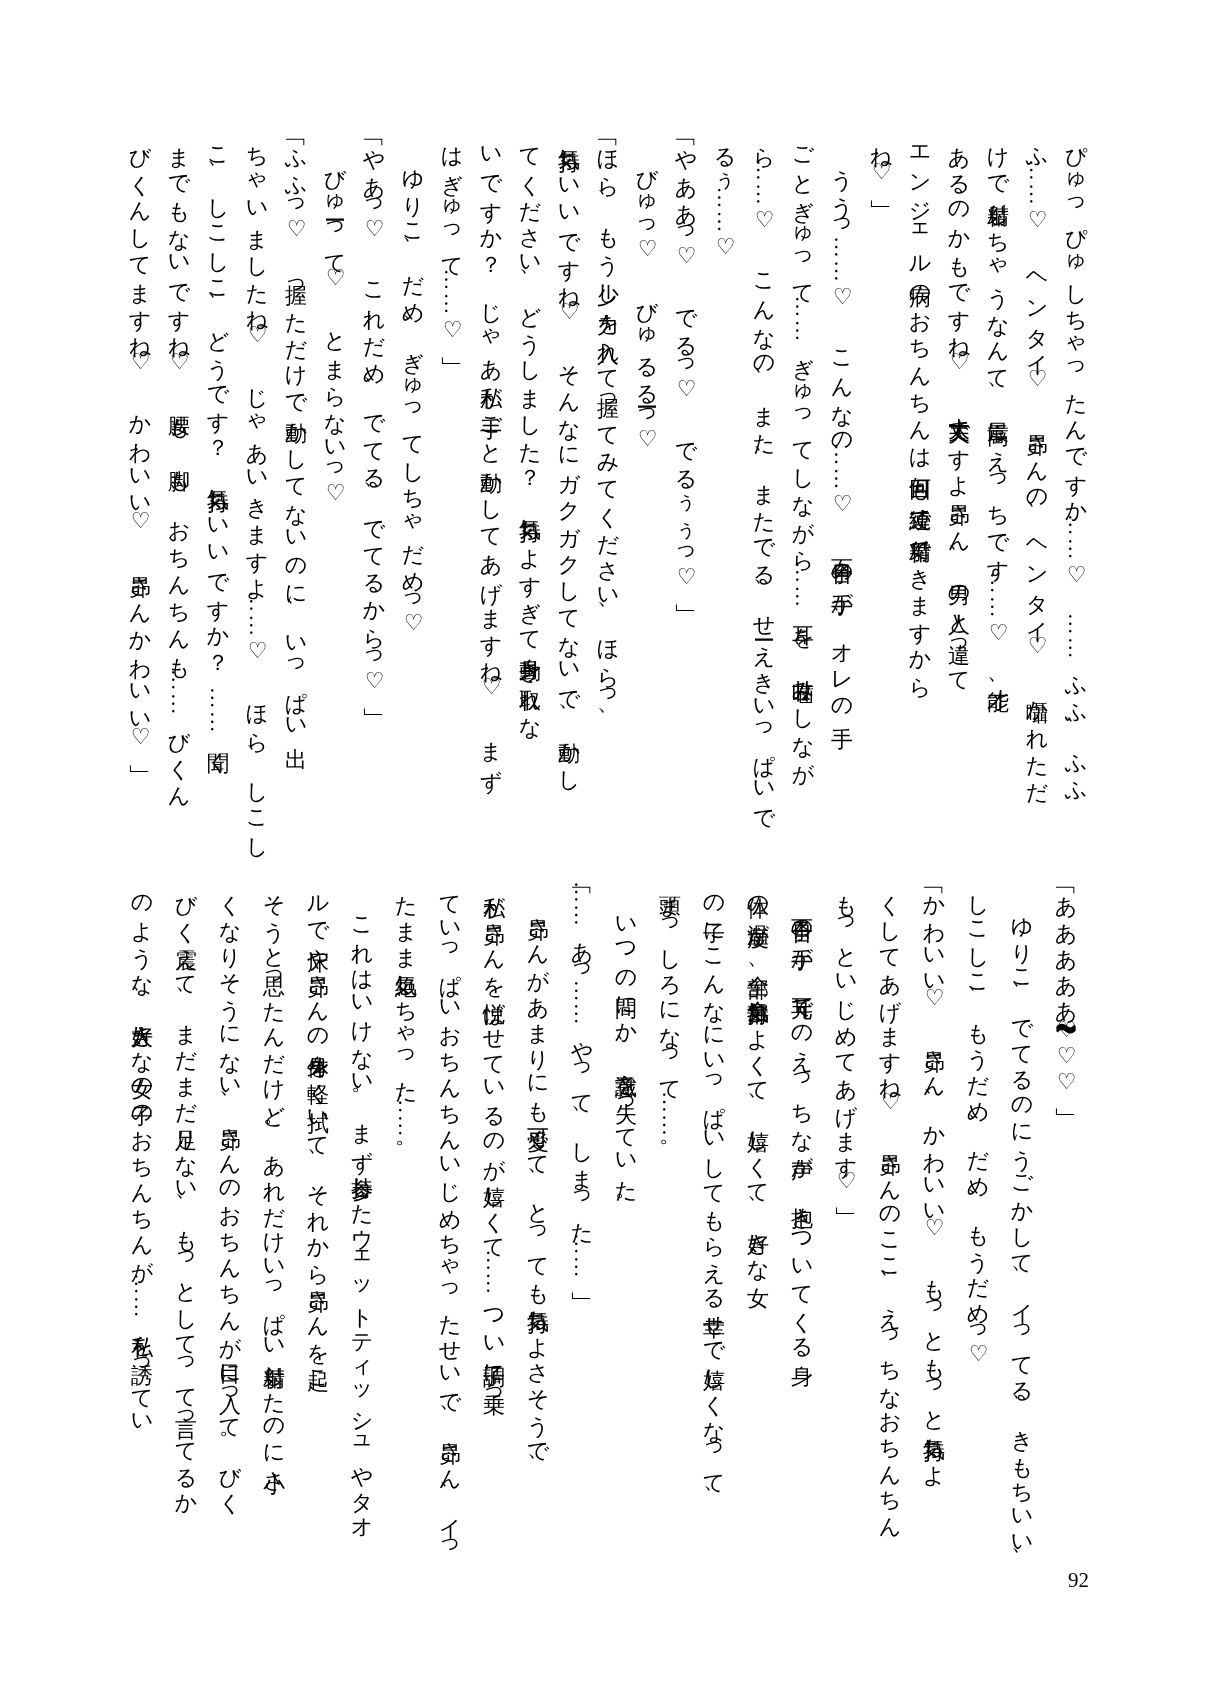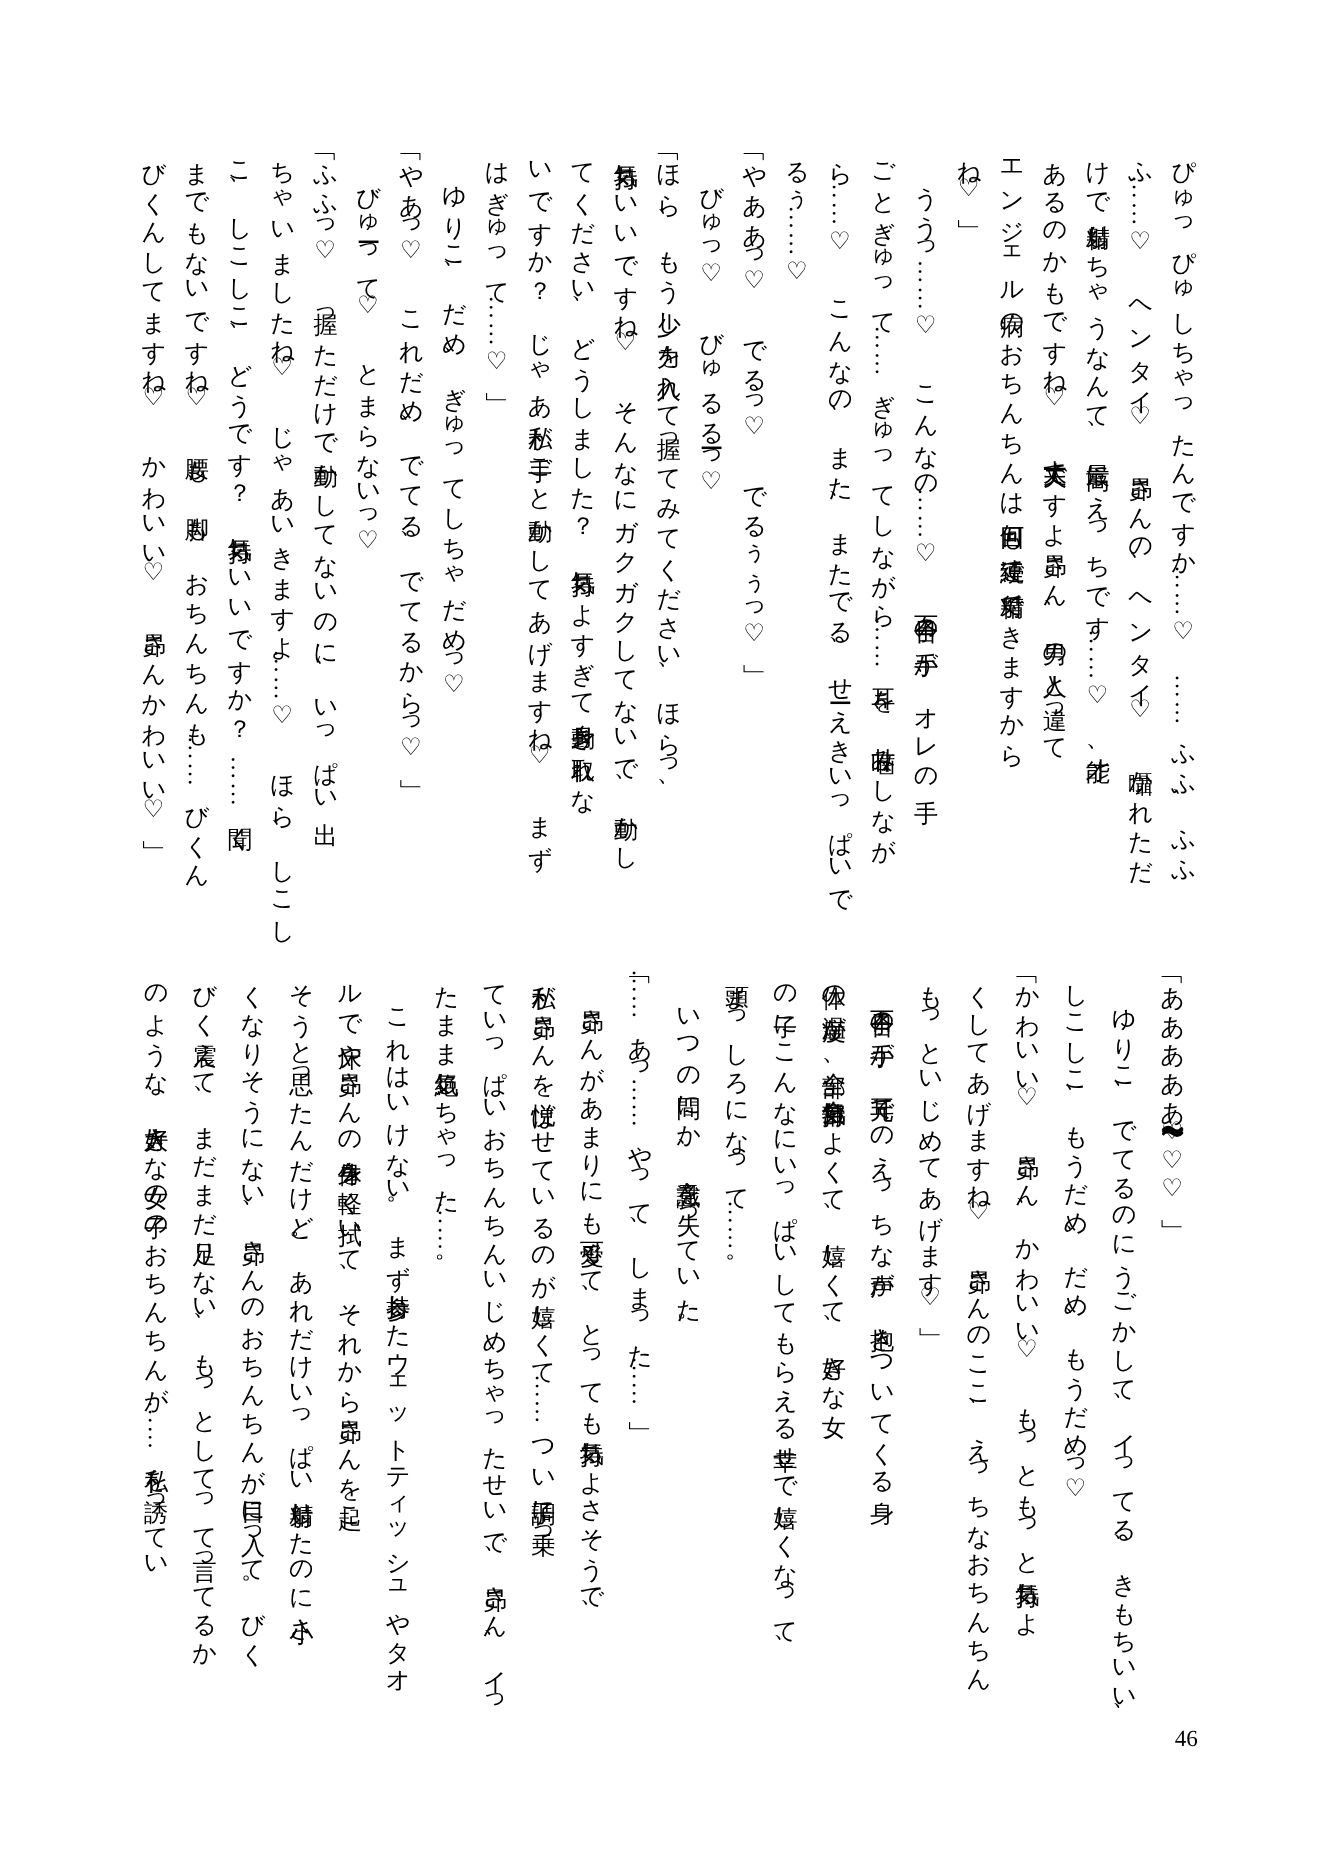--- a/index.html
+++ b/index.html
@@ -98,14 +98,14 @@
       <p>私が昴さんを悦ばせているのが嬉しくて……つい調子に乗っ</p>
       <p>ていっぱいおちんちんいじめちゃったせいで、昴さん、イっ</p>
       <p>たまま気絶しちゃった……。</p>
       <p class="indent">これはいけない。まず持参したウェットティッシュやタオ</p>
       <p>ルで床や昴さんの身体を軽く拭いて、それから昴さんを起こ</p>
       <p>そうと思ったんだけど。あれだけいっぱい射精したのに小さ</p>
       <p>くなりそうにない、昴さんのおちんちんが目に入って。びく</p>
       <p>びく震えて、まだまだ足りない、もっとしてって言ってるか</p>
       <p>のような、大好きな女の子のおちんちんが……私を誘ってい</p>
     </div>
-  <div class="page-number">46</div>
+  <div class="page-number">92</div>
 </div>
 
 </body></html>

